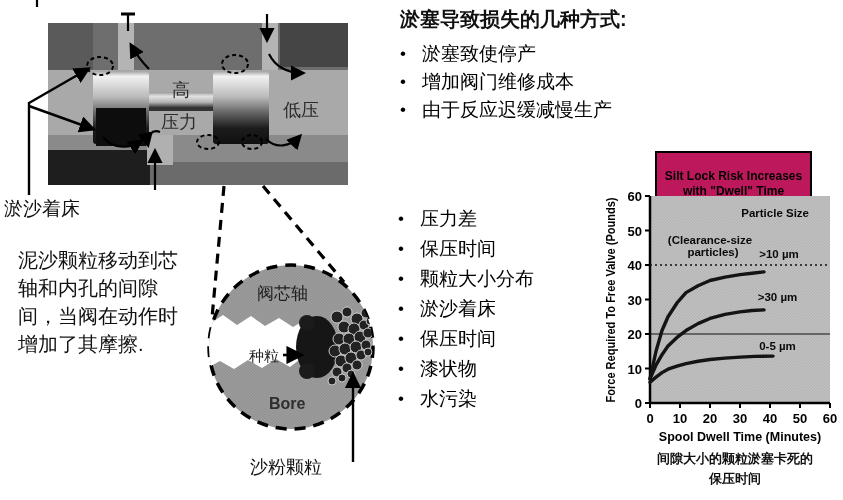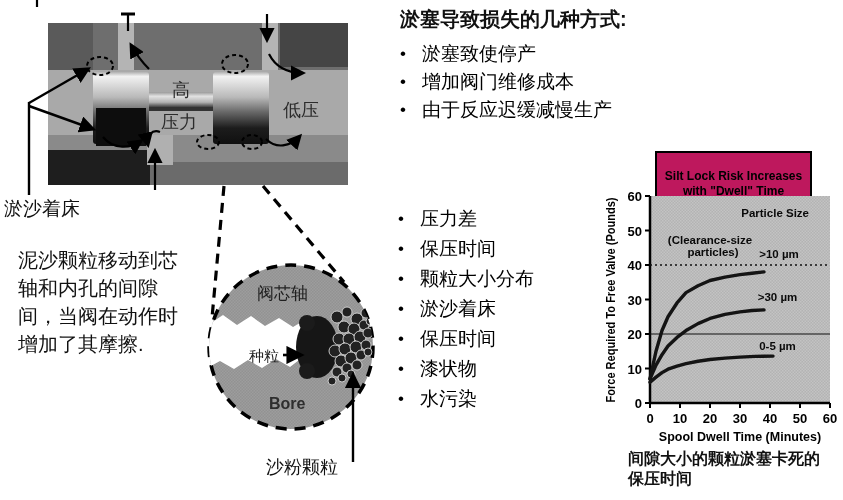--- a/index.html
+++ b/index.html
@@ -10,26 +10,26 @@
   .cjk{color:#111;}
   .note-left{left:18px;top:246px;width:164px;font-size:20px;line-height:28px;}
   .block-title{font-size:20px;line-height:26px;font-weight:600;}
   .losses{left:400px;top:6px;width:330px;}
   .factors{left:398px;top:196px;width:230px;}
   ul.blist{list-style:none;margin:8px 0 0 0;padding:0;}
   ul.blist li{display:flex;align-items:flex-start;font-size:19px;line-height:27px;margin:0 0 1px 0;}
   .factors ul.blist li{line-height:29px;}
   .bullet{width:22px;flex:0 0 22px;font-size:17px;}
   .silt-bed-label{left:4px;top:196px;font-size:19px;}
-  .sand-label{left:250px;top:455px;font-size:18px;margin-left:16px;}
+  .sand-label{left:250px;top:455px;font-size:18px;}
   
   .chart-title-box{left:655px;top:151px;width:149px;border:2.5px solid #000;background:#be185d;
                    text-align:center;font-weight:bold;font-size:12px;line-height:15px;padding:16px 2px;}
-  .chart-caption{left:628px;top:449px;width:214px;text-align:left;font-weight:bold;
-                 font-size:16px;line-height:20px;}
+  .chart-caption{left:628px;top:449px;width:214px;text-align:center;font-weight:bold;
+                 font-size:13px;line-height:20px;}
   svg text{font-family:"Liberation Sans",sans-serif;}
   .tick{font-size:13px;font-weight:bold;fill:#000;}
   .plot-label{font-size:11.5px;font-weight:bold;fill:#0a0a0a;}
   .axis-label{font-size:12.5px;font-weight:bold;fill:#000;}
   .valve-text{fill:#2b2b2b;font-size:18px;}
   .mag-text{fill:#1f1f1f;font-size:17px;}
 </style>
 </head>
 <body>
 

